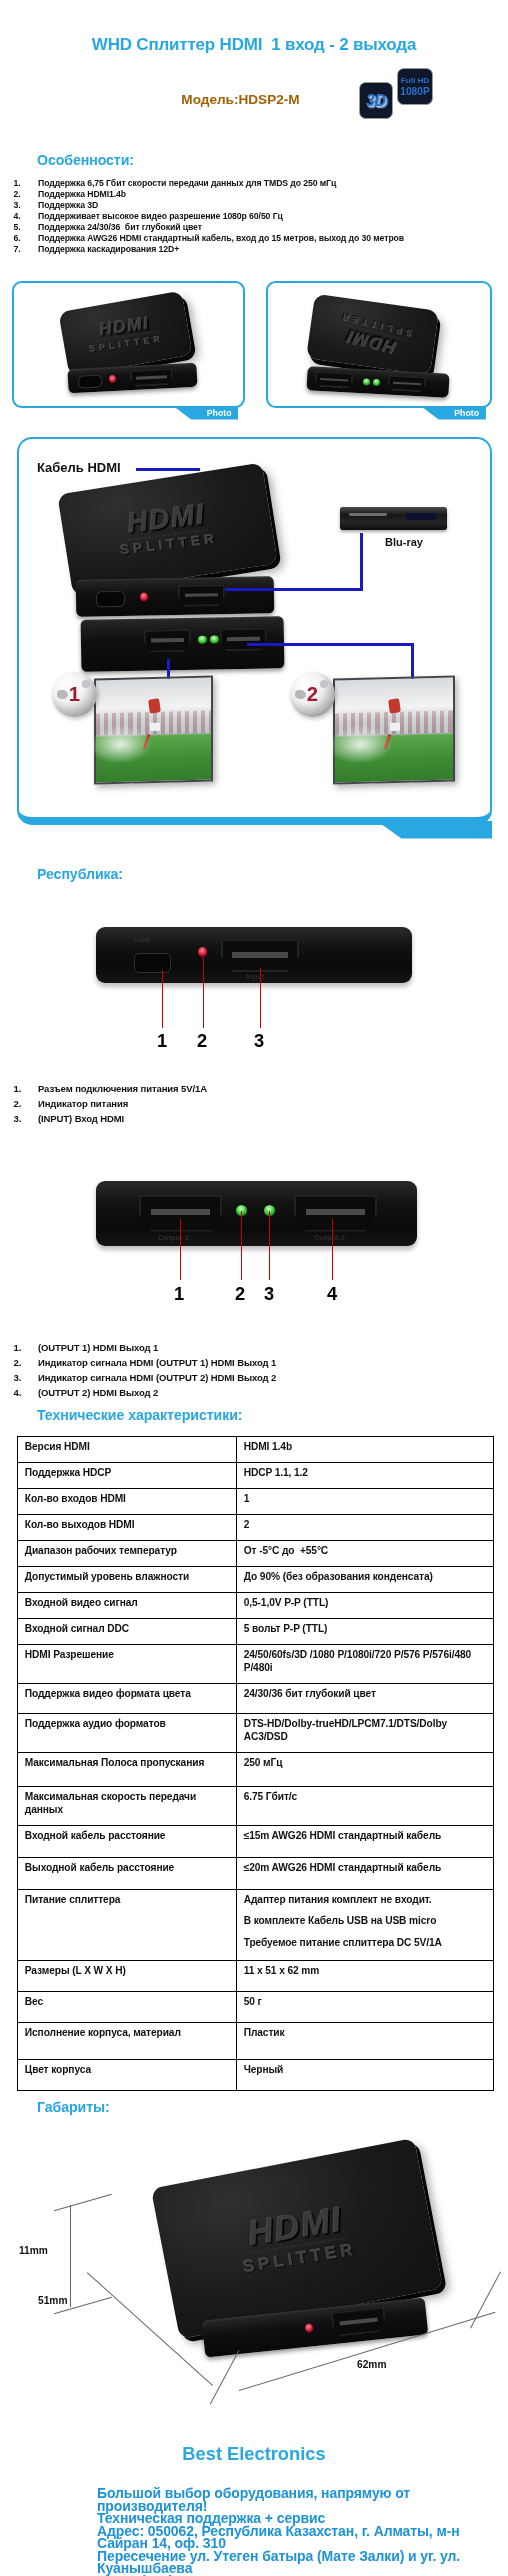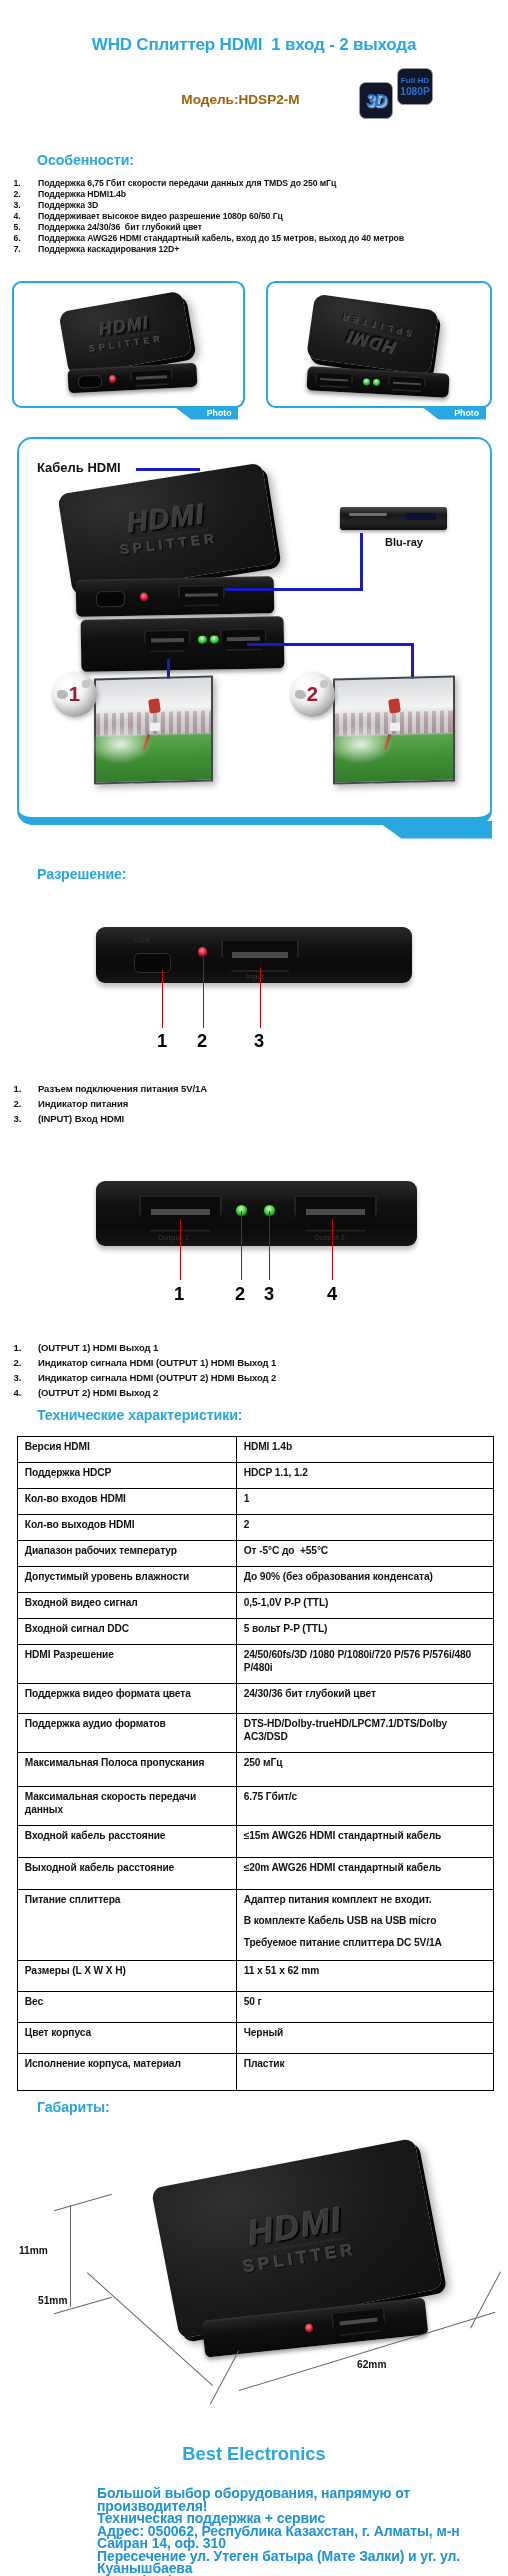--- a/index.html
+++ b/index.html
@@ -139,21 +139,21 @@
       <div class="li">
           <span class="n">4.</span>
           <span class="pre">Поддерживает высокое видео разрешение 1080p 60/50 Гц</span>
         </div>
       <div class="li">
           <span class="n">5.</span>
           <span class="pre">Поддержка 24/30/36  бит глубокий цвет</span>
         </div>
       <div class="li">
           <span class="n">6.</span>
-          <span class="pre">Поддержка AWG26 HDMI стандартный кабель, вход до 15 метров, выход до 40 метров</span>
+          <span class="pre">Поддержка AWG26 HDMI стандартный кабель, вход до 15 метров, выход до 30 метров</span>
         </div>
       <div class="li">
           <span class="n">7.</span>
           <span class="pre">Поддержка каскадирования 12D+</span>
         </div>
     </div>
   </div>
 
   <div class="sec">
     <div class="photo-box" style="left:11.5px; top:281px; width:233px; height:127px;">
@@ -254,21 +254,21 @@
     </div>
     <div class="ball" style="left:52px; top:672px;">
         <span class="bn">1</span>
       </div>
     <div class="ball" style="left:290px; top:672px;">
         <span class="bn">2</span>
       </div>
   </div>
 
   <div class="sec">
-    <div class="h-cyan" style="top:866px;">Разрешение:</div>
+    <div class="h-cyan" style="top:866px;">Республика:</div>
 
     <div class="panel" style="left:96px; top:927px; width:316px; height:56px;">
       <span class="port-label" style="left:38px; top:8.1px;">USB</span>
       <div class="musb" style="left:38px; top:26px; width:35px; height:17.6px;"></div>
       <div class="led red" style="left:102px; top:20.3px; width:8.8px; height:10.2px;"></div>
       <div class="hdmi-jack" style="left:125px; top:12.2px; width:78px; height:33px;">
           <i></i>
         </div>
       <span class="port-label" style="left:150px; top:45px;">Input</span>
     </div>
@@ -417,27 +417,27 @@
             </td>
           </tr>
       <tr style="height:31px;">
             <td class="c1"><span class="pre">Размеры (L X W X H)</span></td>
             <td><span class="pre">11 x 51 x 62 mm</span></td>
           </tr>
       <tr style="height:31px;">
             <td class="c1"><span class="pre">Вес</span></td>
             <td><span class="pre">50 г</span></td>
           </tr>
+      <tr style="height:37px;">
+            <td class="c1"><span class="pre">Исполнение корпуса, материал</span></td>
+            <td><span class="pre">Пластик</span></td>
+          </tr>
       <tr style="height:31px;">
             <td class="c1"><span class="pre">Цвет корпуса</span></td>
             <td><span class="pre">Черный</span></td>
-          </tr>
-      <tr style="height:37px;">
-            <td class="c1"><span class="pre">Исполнение корпуса, материал</span></td>
-            <td><span class="pre">Пластик</span></td>
           </tr>
     </tbody>
       </table>
   </div>
 
   <div class="sec">
     <div class="h-cyan" style="top:2099px;">Габариты:</div>
 
     <div class="dev-top" style="left:163px; top:2162px; width:268px; height:153px; transform:rotate(-11deg);">
       <div class="logo-wrap">

